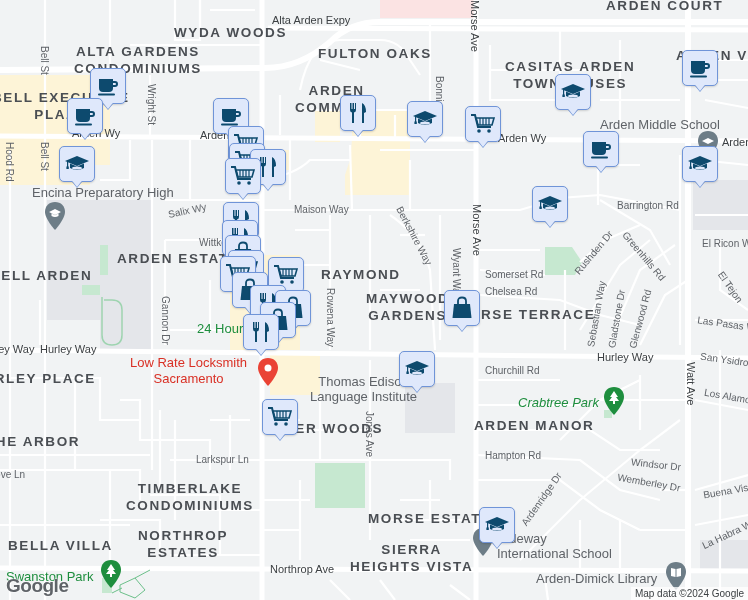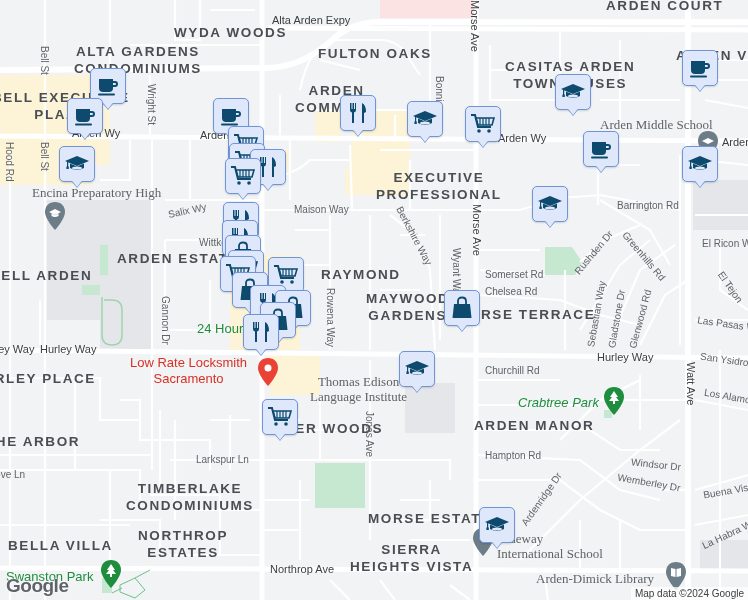--- a/index.html
+++ b/index.html
@@ -2,21 +2,21 @@
 <html><head>
 <meta charset="utf-8">
 <style>
   html, body { margin:0; padding:0; }
   body { width:748px; height:600px; overflow:hidden; background:#f1f3f4; font-family:"Liberation Sans", sans-serif; }
   #map { position:relative; width:748px; height:600px; background:#f1f3f4; overflow:hidden; }
   .layer { position:absolute; left:0; top:0; width:748px; height:600px; }
   .lbl { position:absolute; white-space:nowrap; color:#3c4043; line-height:1; }
   .hood { font-size:13.5px; letter-spacing:1.6px; color:#4a4e53; font-weight:bold; text-align:center; line-height:17px; }
   .street { font-size:10px; color:#5f6368; }
-  .poi { font-size:13px; color:#5f6368; text-align:center; line-height:15px;font-family:Liberation Serif, serif; }
+  .poi { font-size:13px; color:#5f6368; text-align:center; line-height:15px; }
   .park { font-size:13px; color:#1e8e3e; }
   .red { font-size:13px; color:#d93025; text-align:center; line-height:16px; }
   .major { font-size:11px; color:#3c4043; }
   .marker { position:absolute; width:36px; height:44px; }
   .marker .box { position:absolute; left:0; top:0; width:34px; height:34px; background:#dfe8fb; border:1px solid #6f94d8; border-radius:5px; box-shadow:0 1px 2px rgba(0,0,0,0.15); }
   .marker .tip { position:absolute; left:9px; top:31px; width:0; height:0; border-left:9px solid transparent; border-right:9px solid transparent; border-top:11px solid #6f94d8; }
   .marker .tip2 { position:absolute; left:10px; top:31px; width:0; height:0; border-left:8px solid transparent; border-right:8px solid transparent; border-top:10px solid #dfe8fb; }
   .marker svg { position:absolute; left:5px; top:5px; width:26px; height:26px; }
   .attr { position:absolute; right:0; bottom:0; background:rgba(255,255,255,0.75); font-size:10px; color:#3c4043; padding:1px 4px; }
   .glogo { position:absolute; left:6px; bottom:3px; font-size:19px; font-weight:bold; color:#5f6368; letter-spacing:-0.5px; text-shadow:0 0 2px #fff, 0 0 2px #fff; }
@@ -192,22 +192,20 @@
 CONDOMINIUMS</div>
   <div class="lbl hood" style="left:-8px;top:89px;white-space:pre;">BELL EXECUTIVE
 PLAZA</div>
   <div class="lbl hood" style="left:318px;top:45px;">FULTON OAKS</div>
   <div class="lbl hood" style="left:295px;top:82px;white-space:pre;">ARDEN
 COMMONS</div>
   <div class="lbl hood" style="left:606px;top:-3px;">ARDEN COURT</div>
   <div class="lbl hood" style="left:505px;top:58px;white-space:pre;">CASITAS ARDEN
 TOWNHOUSES</div>
   <div class="lbl hood" style="left:676px;top:47px;">ARDEN VISTA</div>
-  <div class="lbl hood" style="left:376px;top:169px;white-space:pre;">EXECUTIVE
-PROFESSIONAL</div>
   <div class="lbl hood" style="left:-10px;top:267px;">BELL ARDEN</div>
   <div class="lbl hood" style="left:117px;top:250px;">ARDEN ESTATES</div>
   <div class="lbl hood" style="left:321px;top:266px;">RAYMOND</div>
   <div class="lbl hood" style="left:366px;top:290px;white-space:pre;">MAYWOOD
 GARDENS</div>
   <div class="lbl hood" style="left:456px;top:306px;">MORSE TERRACE</div>
   <div class="lbl hood" style="left:-28px;top:370px;">HURLEY PLACE</div>
   <div class="lbl hood" style="left:-14px;top:433px;">THE ARBOR</div>
   <div class="lbl hood" style="left:268px;top:420px;">RIVER WOODS</div>
   <div class="lbl hood" style="left:474px;top:417px;">ARDEN MANOR</div>

